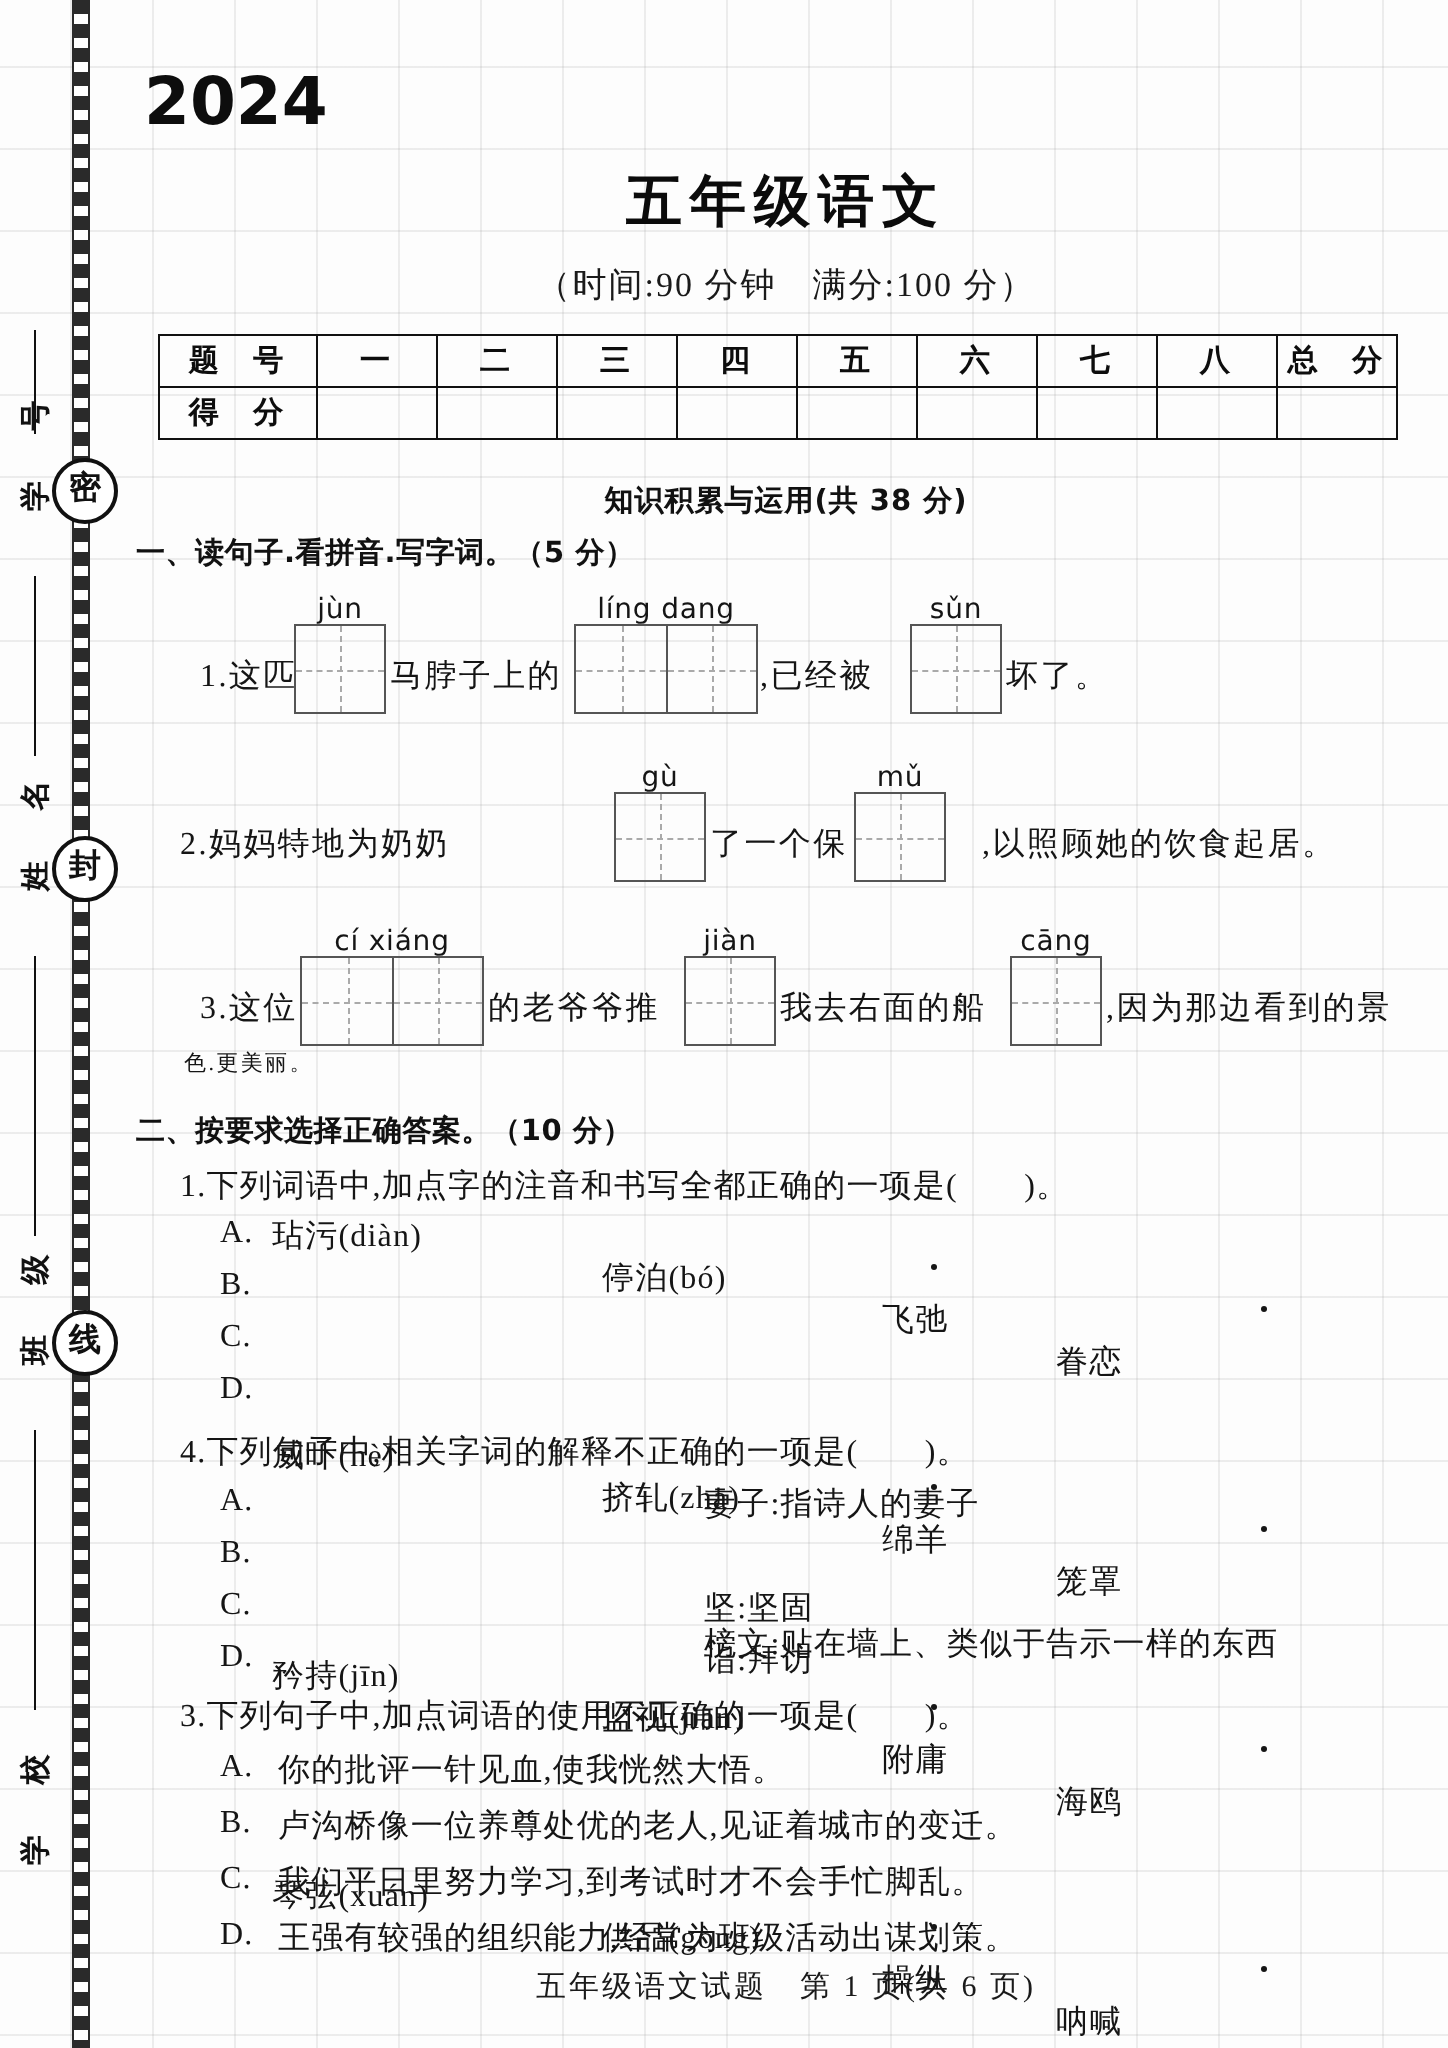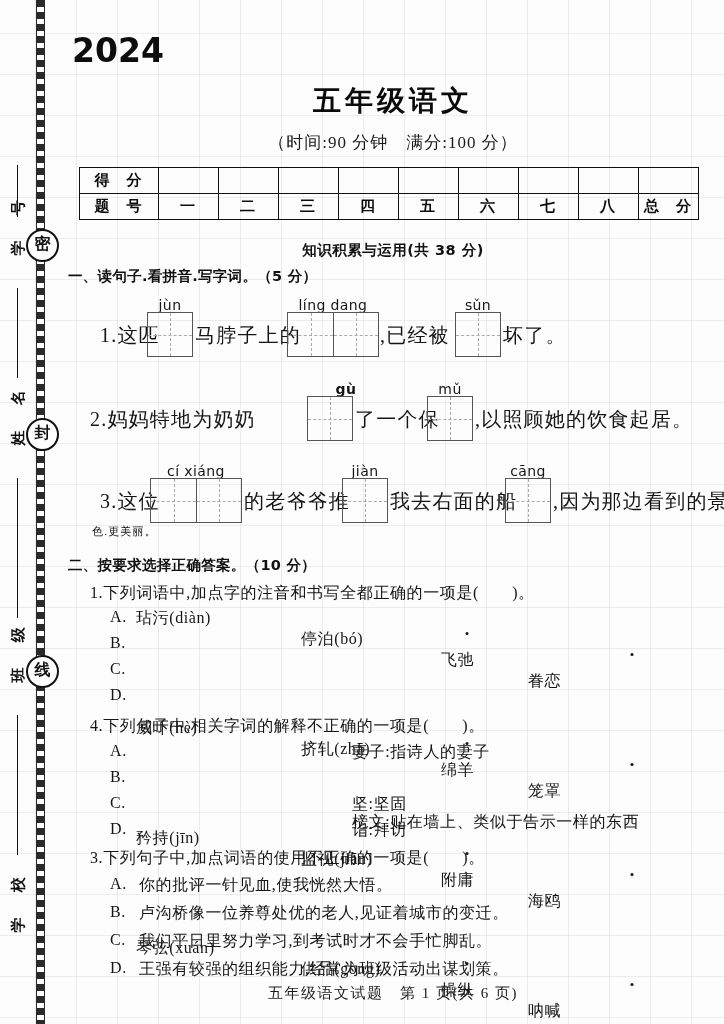--- a/index.html
+++ b/index.html
@@ -170,21 +170,21 @@
   
   .fill-row {
     position: absolute;
     left: 0;
     width: 662px;
     height: 62px;
   }
   .frag {
     position: absolute;
     bottom: 10px;
-    font-size: 20px;
+    font-size: 16px;
     letter-spacing: 1.2px;
     white-space: nowrap;
     color: #151515;
   }
   .tzg {
     position: absolute;
     bottom: 2px;
     height: 45px;
     border: 1.3px solid #555;
     box-sizing: border-box;
@@ -294,43 +294,43 @@
 
   <div id="content">
 
     <div class="year">2024</div>
     <div class="doc-title">五年级语文</div>
     <div class="doc-subtitle">（时间:90 分钟　满分:100 分）</div>
 
     <table class="score-table">
       <tbody>
           <tr>
-        <td class="head-col">得  分</td>
-        <td></td>
-        <td></td>
-        <td></td>
-        <td></td>
-        <td></td>
-        <td></td>
-        <td></td>
-        <td></td>
-        <td></td>
-      </tr>
-      <tr>
         <td class="head-col">题  号</td>
         <td>一</td>
         <td>二</td>
         <td>三</td>
         <td>四</td>
         <td>五</td>
         <td>六</td>
         <td>七</td>
         <td>八</td>
         <td class="total-col">总  分</td>
       </tr>
+      <tr>
+        <td class="head-col">得  分</td>
+        <td></td>
+        <td></td>
+        <td></td>
+        <td></td>
+        <td></td>
+        <td></td>
+        <td></td>
+        <td></td>
+        <td></td>
+      </tr>
     </tbody>
       </table>
 
     <div class="section-banner">知识积累与运用(共 38 分)</div>
 
     <div class="q-head" style="top:267px;">一、读句子.看拼音.写字词。（5 分）</div>
 
     <div class="fill-row" style="top:297px;">
       <span class="frag" style="left:38px;">1.这匹</span>
       <span class="pinyin" style="left:85px;top:0px;width:46px;">jùn</span>
@@ -346,30 +346,30 @@
       <span class="frag" style="left:318px;">,已经被</span>
       <span class="pinyin" style="left:393px;top:0px;width:46px;">sǔn</span>
       <div class="tzg" style="left:393px;width:46px;">
         <div class="cell" style="width:100%"></div>
       </div>
       <span class="frag" style="left:441px;">坏了。</span>
     </div>
 
     <div class="fill-row" style="top:381px;">
       <span class="frag" style="left:28px;">2.妈妈特地为奶奶</span>
-      <span class="pinyin" style="left:261px;top:0px;width:46px;font-weight:bold;">gù</span>
+      <span class="pinyin" style="left:245px;top:0px;width:46px;">gù</span>
       <div class="tzg" style="left:245px;width:46px;">
         <div class="cell" style="width:100%"></div>
       </div>
       <span class="frag" style="left:293px;">了一个保</span>
       <span class="pinyin" style="left:365px;top:0px;width:46px;">mǔ</span>
       <div class="tzg" style="left:365px;width:46px;">
         <div class="cell" style="width:100%"></div>
       </div>
-      <span class="frag" style="left:413px;">,以照顾她的饮食起居。</span>
+      <span class="frag" style="left:429px;">,以照顾她的饮食起居。</span>
     </div>
 
     <div class="fill-row" style="top:463px;">
       <span class="frag" style="left:38px;">3.这位</span>
       <span class="pinyin" style="left:88px;top:0px;width:92px;">cí    xiáng</span>
       <div class="tzg" style="left:88px;width:92px;">
         <div class="cell" style="width:50%"></div>
           <div class="cell" style="width:50%"></div>
       </div>
       <span class="frag" style="left:182px;">的老爷爷推</span>

